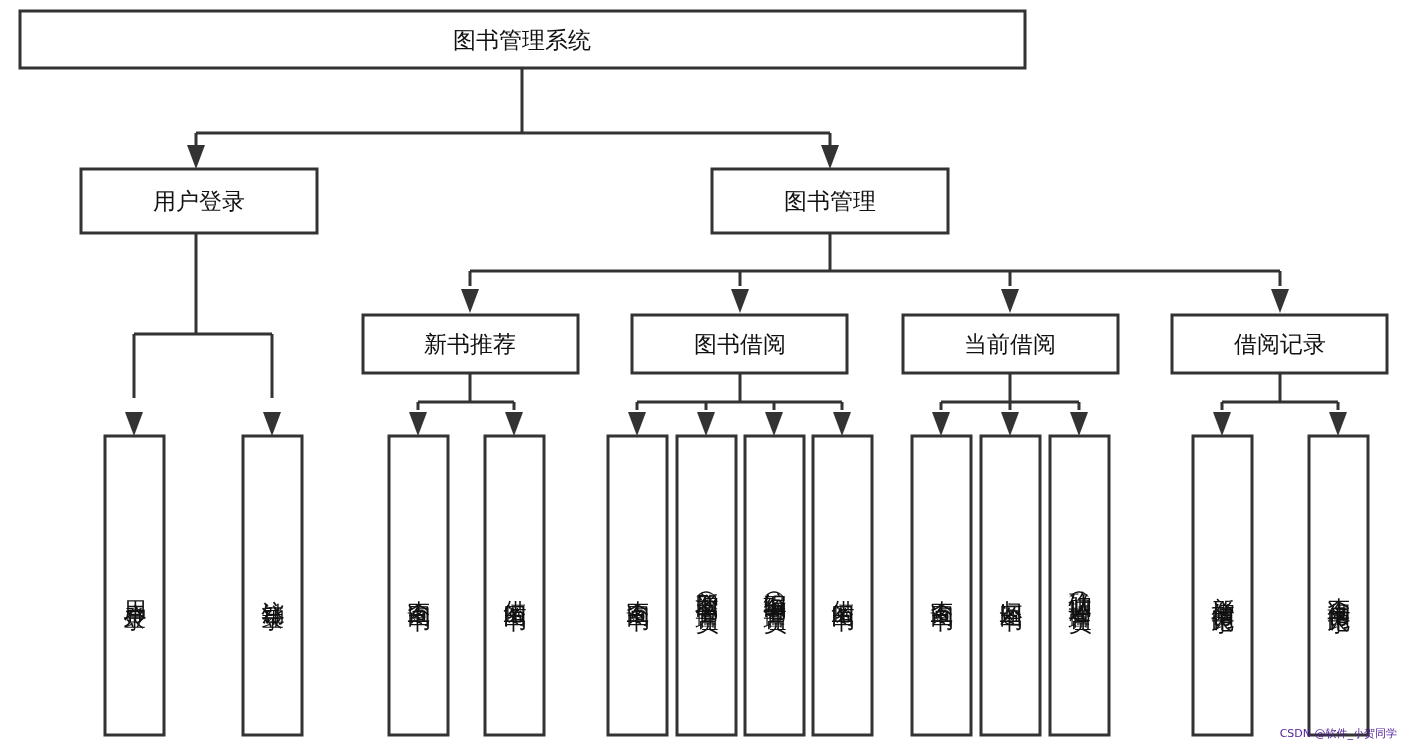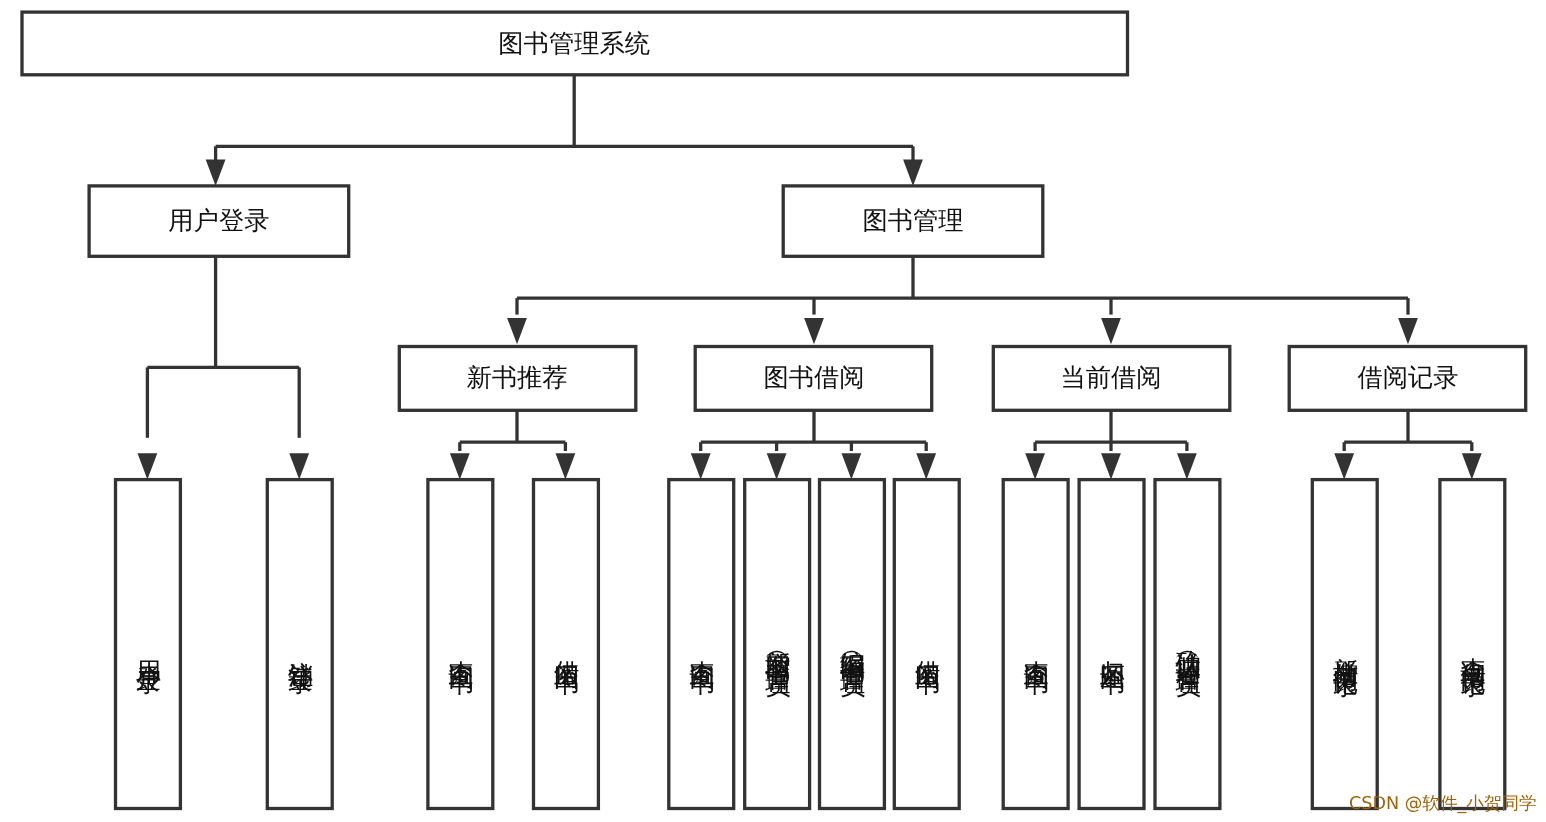--- a/index.html
+++ b/index.html
@@ -49,22 +49,22 @@
   }
   .arrow-head {
     fill: #333333;
     stroke: none;
   }
   .watermark {
     position: absolute;
     right: 8px;
     bottom: 6px;
     font-family: "DejaVu Sans", "Liberation Sans", sans-serif;
-    font-size: 16px;
-    color: #a16207;
+    font-size: 11px;
+    color: #4c1d95;
     white-space: nowrap;
     pointer-events: none;
   }
 </style>
 </head>
 <body>
 
 <svg id="diagram" viewBox="0 0 1405 747" xmlns="http://www.w3.org/2000/svg">
 
   <defs>

